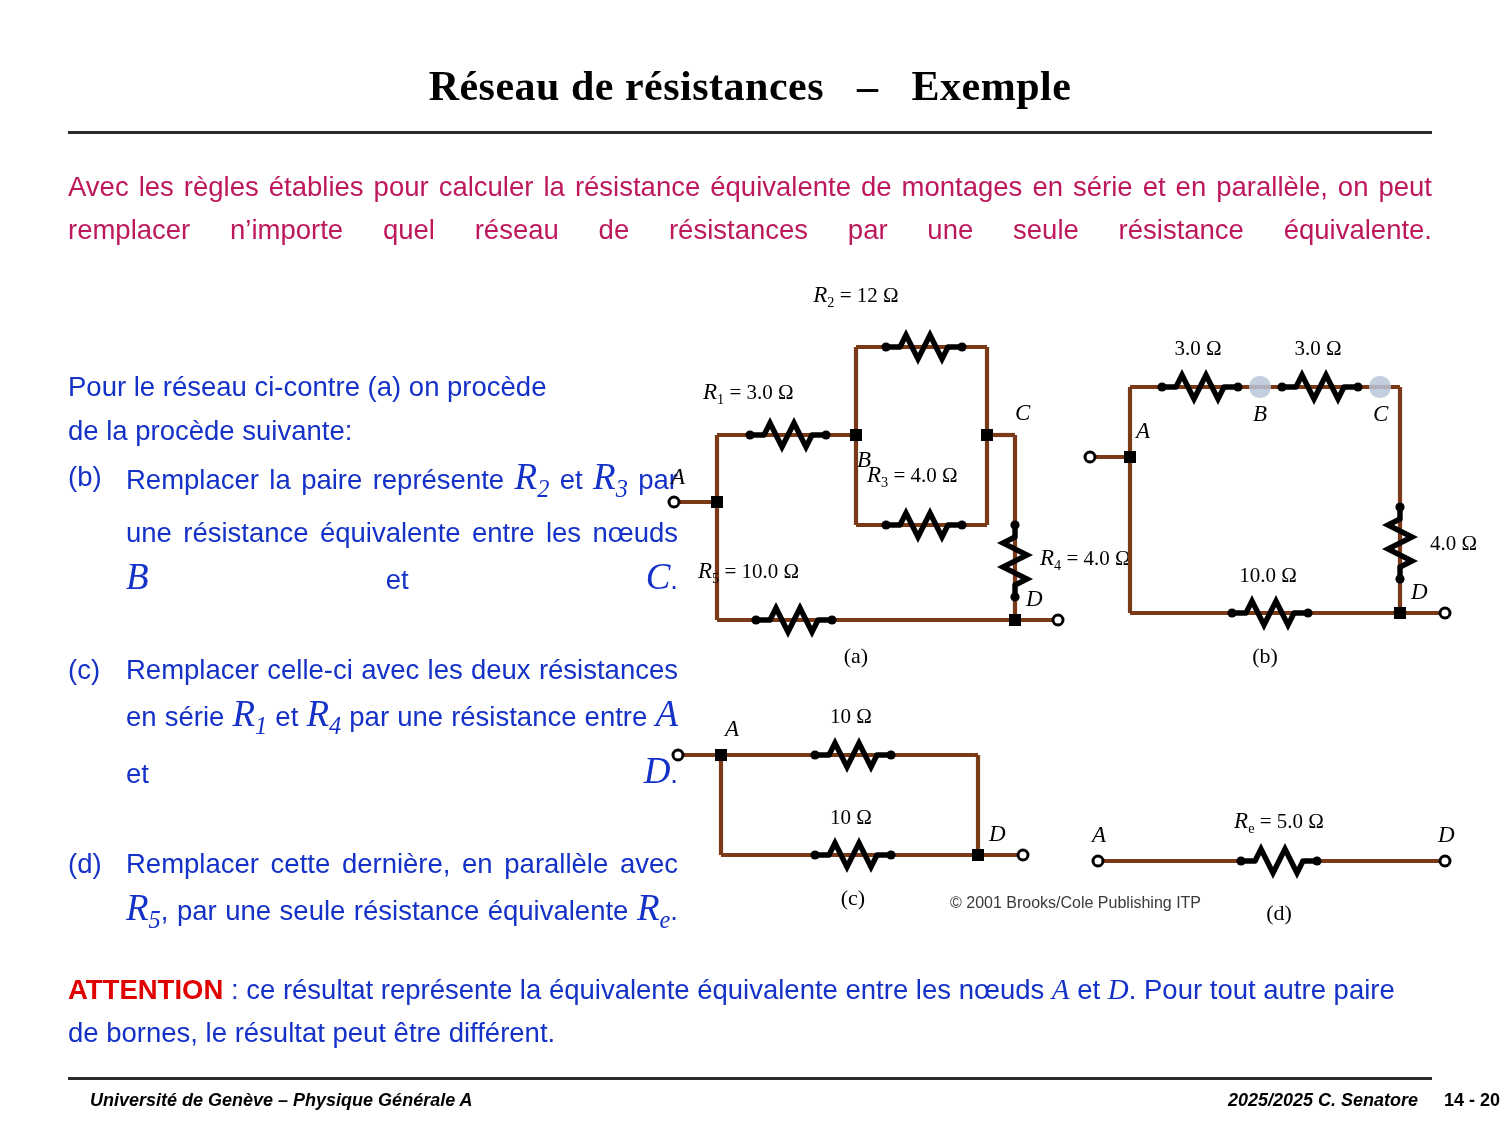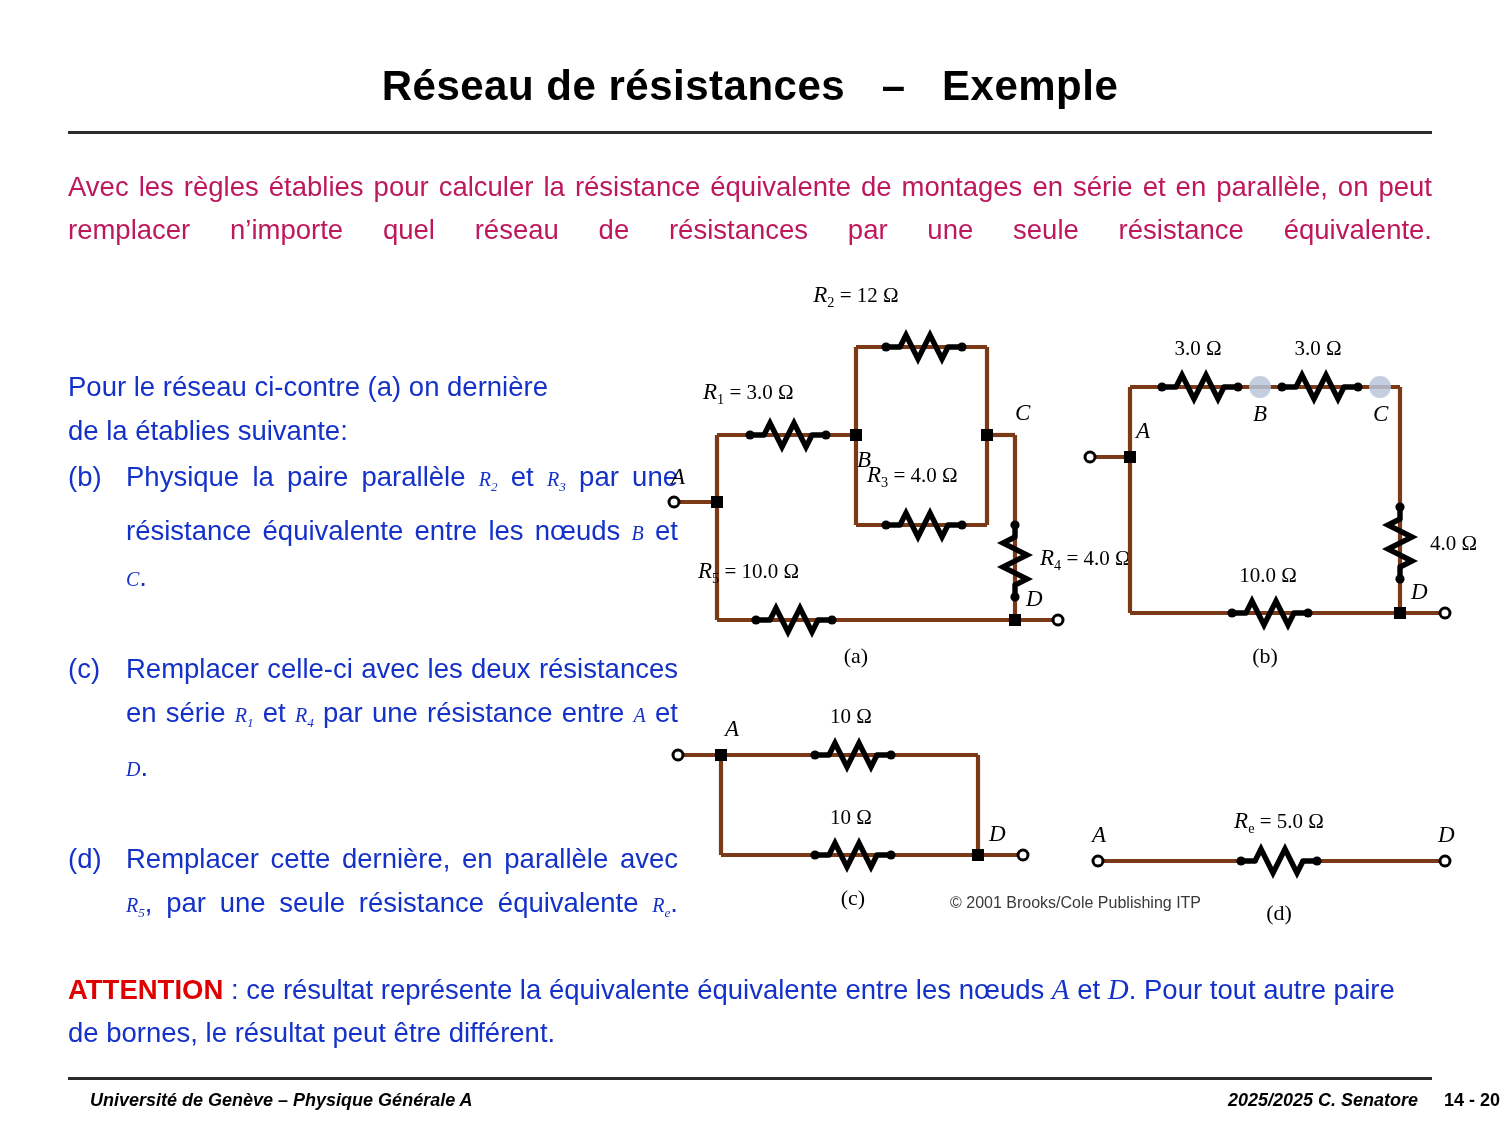--- a/index.html
+++ b/index.html
@@ -15,21 +15,21 @@
     overflow: hidden;
   }
 
   
   #slide-title {
     position: absolute;
     top: 62px;
     left: 0;
     width: 1500px;
     text-align: center;
-    font-family: Liberation Sans, sans-serif;
+    font-family: Liberation Serif, serif;
     font-weight: bold;
     font-size: 42px;
     color: #000000;
     letter-spacing: 0.5px;
     white-space: pre;
   }
   #title-rule {
     position: absolute;
     top: 131px;
     left: 68px;
@@ -84,21 +84,21 @@
   }
   .proc-text::after {
     content: "";
     display: inline-block;
     width: 100%;
   }
 
   .mvar {
     font-family: "Liberation Serif", serif;
     font-style: italic;
-    font-size: 20px;
+    font-size: 37px;
   }
   .mvar sub {
     font-size: 0.66em;
     font-style: italic;
   }
 
   
   #attention-block {
     position: absolute;
     top: 968px;
@@ -187,26 +187,26 @@
 </head>
 <body>
 
 <div id="slide-title">Réseau de résistances   –   Exemple</div>
 <div id="title-rule"></div>
 
 <div id="intro-paragraph">Avec les règles établies pour calculer la résistance équivalente de montages en série et en parallèle, on peut remplacer n’importe quel réseau de résistances par une seule résistance équivalente.</div>
 
 <div id="left-column">
 
-  <div class="lead-line">Pour le réseau ci-contre (a) on dernière</div>
-  <div class="lead-line">de la établies suivante:</div>
+  <div class="lead-line">Pour le réseau ci-contre (a) on procède</div>
+  <div class="lead-line">de la procède suivante:</div>
 
   <div class="proc-item">
     <div class="proc-marker">(b)</div>
-    <div class="proc-text"><span>Physique la paire parallèle </span><span class="mvar"><span>R</span><sub>2</sub></span><span> et </span><span class="mvar"><span>R</span><sub>3</sub></span><span> par une résistance équivalente entre les nœuds </span><span class="mvar">B</span><span> et </span><span class="mvar">C</span><span>.</span></div>
+    <div class="proc-text"><span>Remplacer la paire représente </span><span class="mvar"><span>R</span><sub>2</sub></span><span> et </span><span class="mvar"><span>R</span><sub>3</sub></span><span> par une résistance équivalente entre les nœuds </span><span class="mvar">B</span><span> et </span><span class="mvar">C</span><span>.</span></div>
   </div>
 
   <div class="proc-item">
     <div class="proc-marker">(c)</div>
     <div class="proc-text"><span>Remplacer celle-ci avec les deux résistances en série </span><span class="mvar"><span>R</span><sub>1</sub></span><span> et </span><span class="mvar"><span>R</span><sub>4</sub></span><span> par une résistance entre </span><span class="mvar">A</span><span> et </span><span class="mvar">D</span><span>.</span></div>
   </div>
 
   <div class="proc-item">
     <div class="proc-marker">(d)</div>
     <div class="proc-text"><span>Remplacer cette dernière, en parallèle avec </span><span class="mvar"><span>R</span><sub>5</sub></span><span>, par une seule résistance équivalente </span><span class="mvar"><span>R</span><sub>e</sub></span><span>.</span></div>

